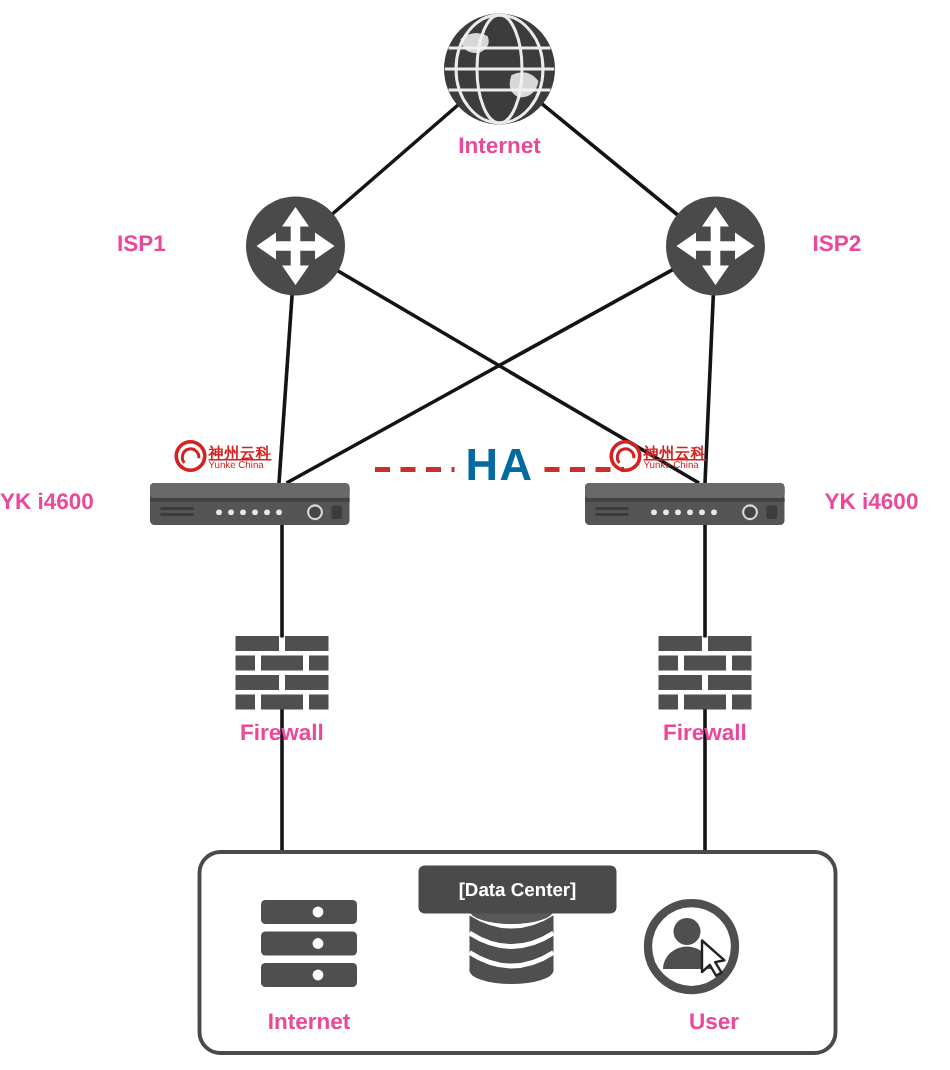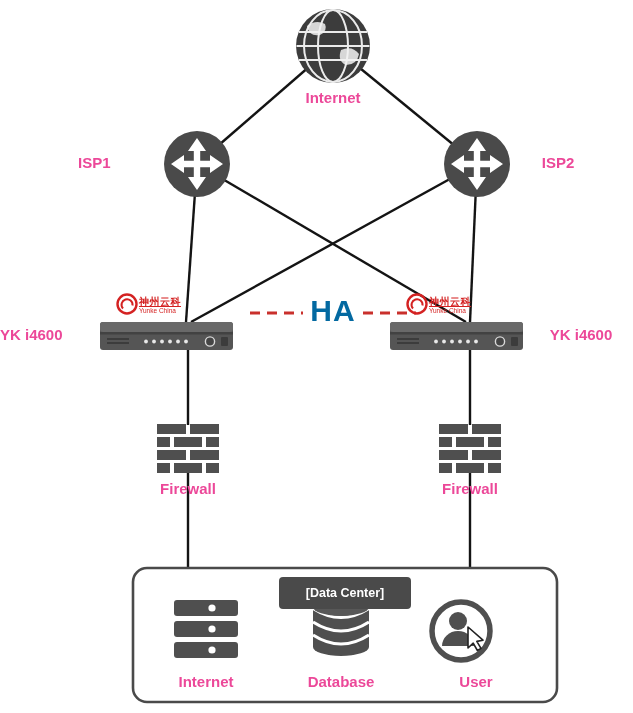--- a/index.html
+++ b/index.html
@@ -154,17 +154,16 @@
   <div class="lbl ha-label" style="left:293px; top:294px; width:80px;">HA</div>
 
   <div class="lbl" style="left:128px; top:481px; width:120px;">Firewall</div>
 
   <div class="lbl" style="left:410px; top:481px; width:120px;">Firewall</div>
 
   <div class="dc-badge">[Data Center]</div>
 
   <div class="lbl" style="left:146px; top:674px; width:120px;">Internet</div>
 
-  <div class="lbl" style="left:281px; top:674px; width:120px;">Database</div>
 
   <div class="lbl" style="left:416px; top:674px; width:120px;">User</div>
 
 </div>
 
 </body></html>

